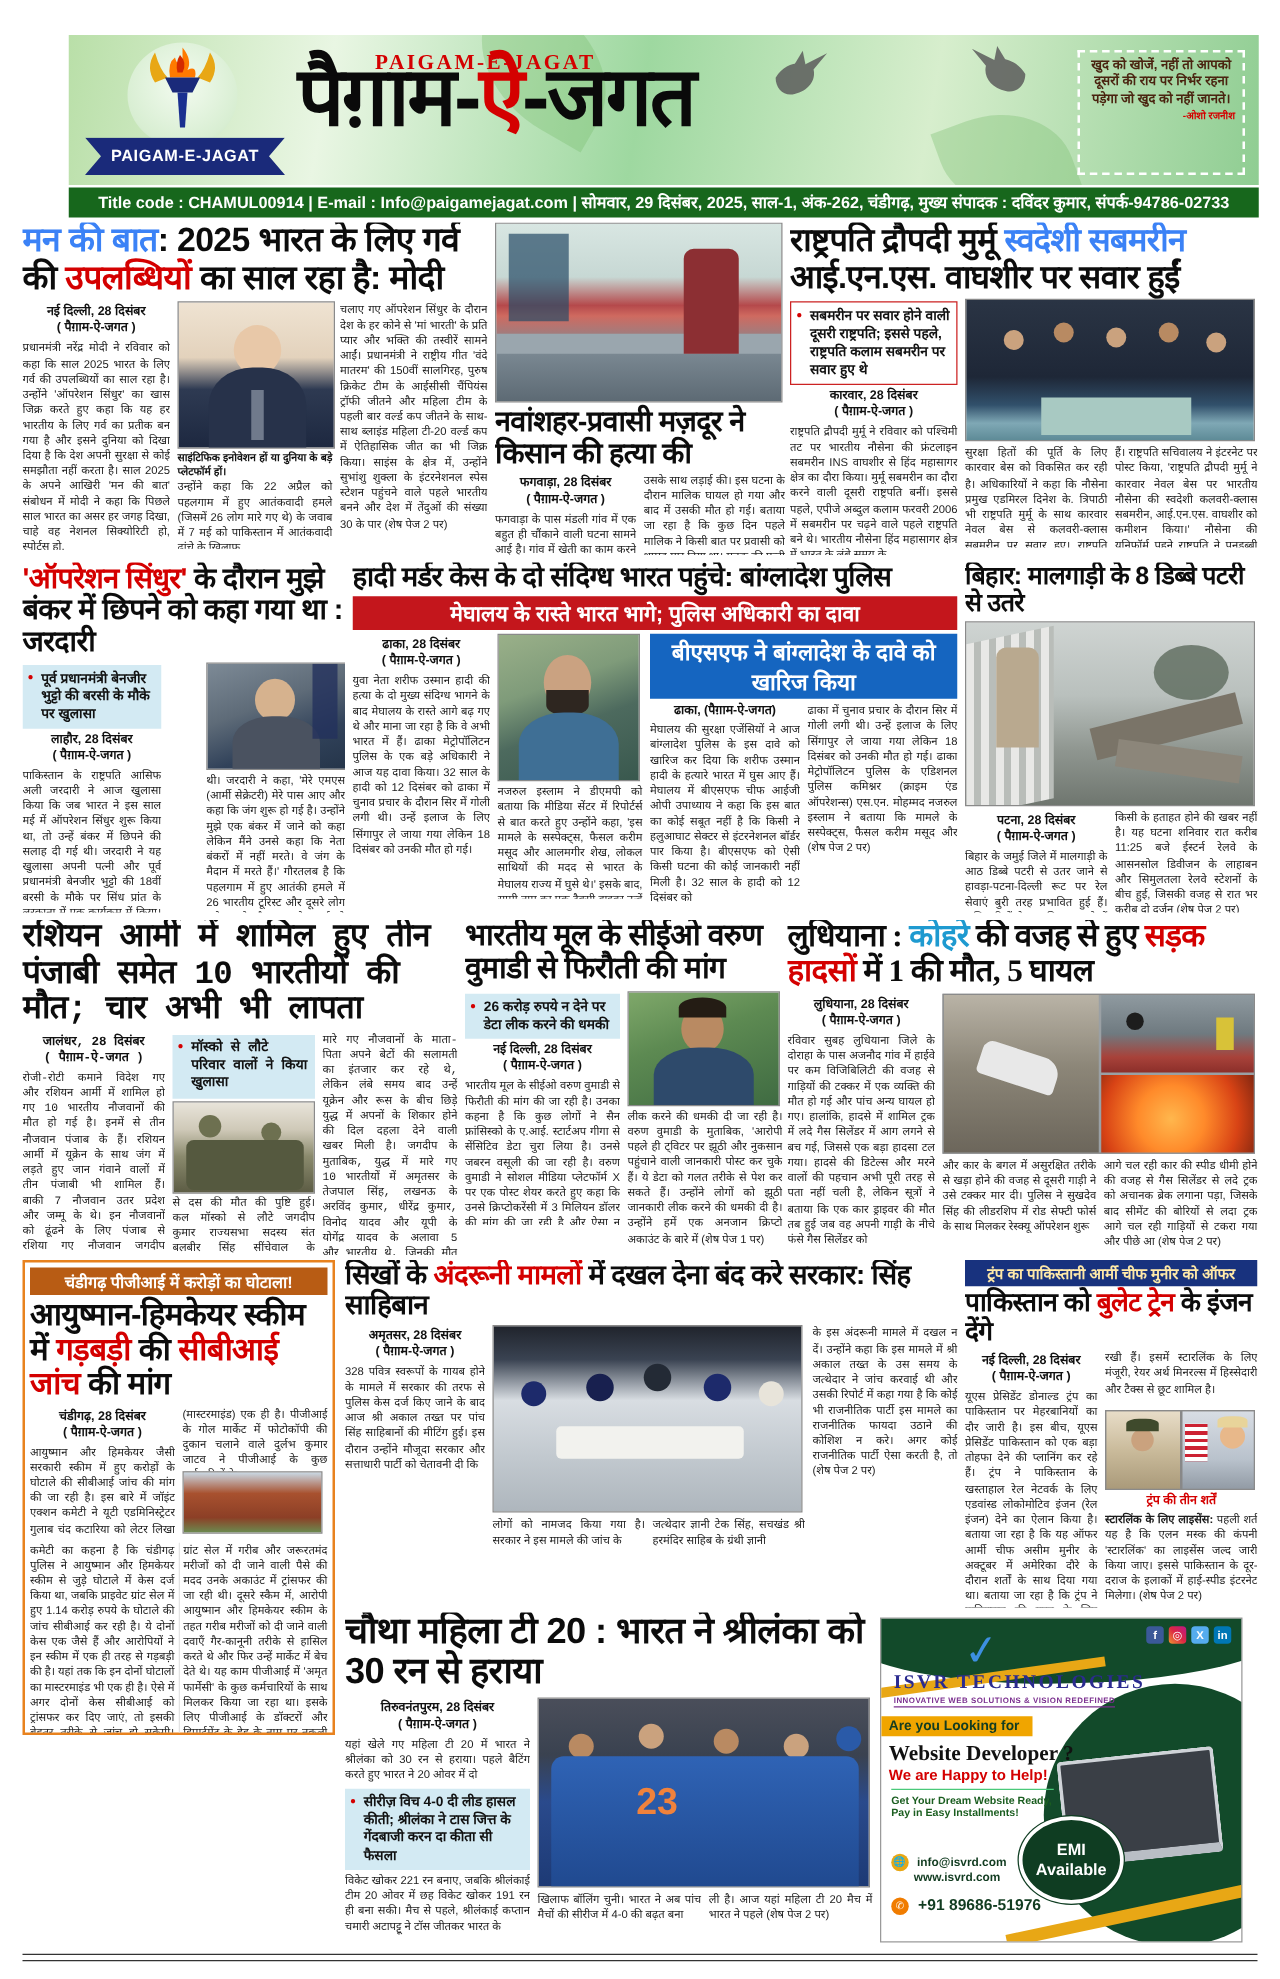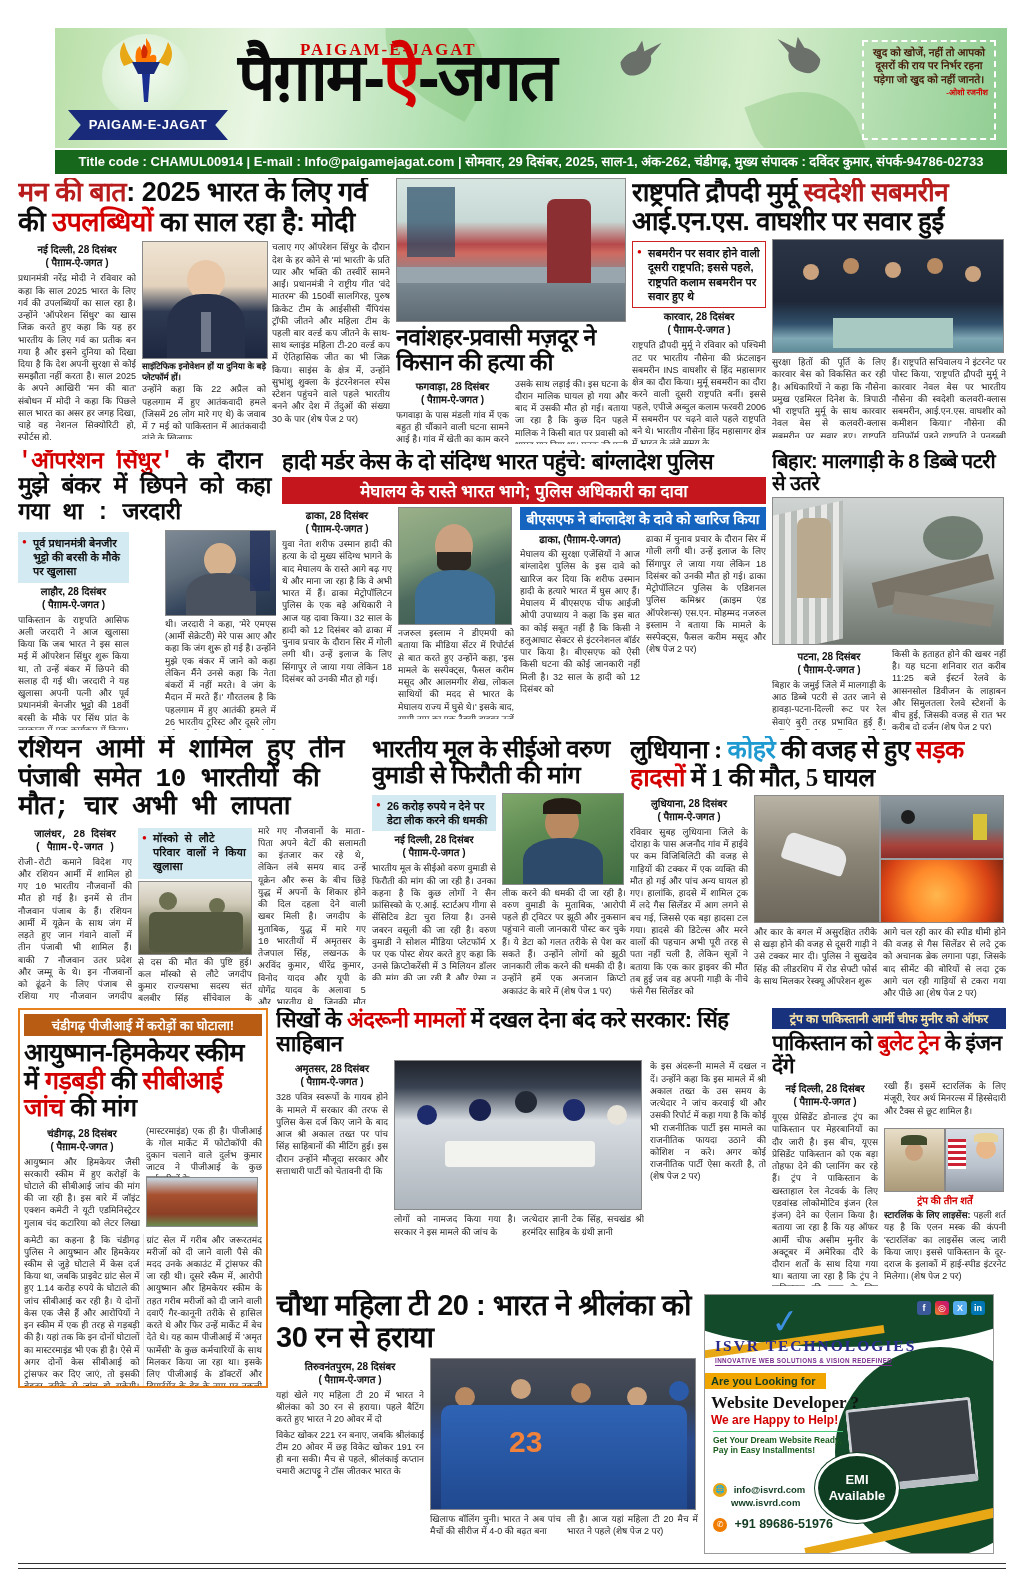--- a/index.html
+++ b/index.html
@@ -26,21 +26,21 @@
   .dove{position:absolute;fill:#5c5c5c;opacity:.85;}
   .quote-box{left:862px;top:40px;width:134px;height:100px;border:2px dashed #fff;
     padding:4px 6px;box-sizing:border-box;color:#4a2410;font-weight:700;font-size:10.5px;
     line-height:1.28;text-align:center;}
   .quote-author{display:block;color:#d40000;font-size:8px;text-align:right;margin-top:2px;}
   .title-bar{left:55px;top:150px;width:952px;height:24px;background:#17671c;color:#fff;
     font-weight:700;font-size:13px;line-height:24px;text-align:center;white-space:nowrap;overflow:hidden;}
   
   .article{position:absolute;overflow:hidden;}
   .hl{font-weight:800;color:#0c0c0c;line-height:1.1;letter-spacing:-.5px;}
-  .red{color:#d40000;} .blue{color:#b91c1c;} .cyan{color:#1e9ad0;}
+  .red{color:#d40000;} .blue{color:#3b82f6;} .cyan{color:#1e9ad0;}
   .dl{text-align:center;font-weight:700;font-size:10px;line-height:1.3;margin:2px 0 3px;}
   .bd{font-size:9px;line-height:1.36;text-align:justify;color:#1d1d1d;overflow:hidden;}
   .row{display:flex;gap:6px;align-items:flex-start;}
   .col{flex:1;min-width:0;}
   .c2{column-count:2;column-gap:7px;column-rule:1px solid #e3e3e3;}
   .photo{border:1px solid #8a8a8a;position:relative;overflow:hidden;box-sizing:border-box;}
   .cap{font-size:8.5px;font-weight:700;text-align:justify;line-height:1.3;margin-top:2px;}
   .blurb{background:#d3eaf3;font-weight:700;font-size:11px;line-height:1.3;
     padding:4px 5px 4px 15px;position:relative;margin:2px 0;}
   .blurb::before{content:"●";color:#d40000;position:absolute;left:4px;top:5px;font-size:8px;}
@@ -183,21 +183,21 @@
           </div>
         <div class="col">
             <div class="bd" style="height:82px;">हैं। राष्ट्रपति सचिवालय ने इंटरनेट पर पोस्ट किया, 'राष्ट्रपति द्रौपदी मुर्मू ने कारवार नेवल बेस पर भारतीय नौसेना की स्वदेशी कलवरी-क्लास सबमरीन, आई.एन.एस. वाघशीर को कमीशन किया।' नौसेना की यूनिफॉर्म पहने राष्ट्रपति ने पनडुब्बी   (शेष पेज 2 पर)</div>
           </div>
       </div>
     </div>
   </div>
 </div>
 
 <div class="article" style="left:18px;top:450px;width:258px;height:280px;">
-  <div class="hl" style="font-size:23px;font-family:Liberation Mono, monospace;"><span class="red">'ऑपरेशन सिंधुर'</span><span> के दौरान मुझे बंकर में छिपने को कहा गया था : जरदारी</span></div>
+  <div class="hl" style="font-size:23px;"><span class="red">'ऑपरेशन सिंधुर'</span><span> के दौरान मुझे बंकर में छिपने को कहा गया था : जरदारी</span></div>
   <div class="row" style="margin-top:4px;gap:36px;">
     <div class="col" style="max-width:138px;">
       <div class="blurb">पूर्व प्रधानमंत्री बेनजीर भुट्टो की बरसी के मौके पर खुलासा</div>
       <div class="dl"><span>लाहौर, 28 दिसंबर</span><br><span>( पैग़ाम-ऐ-जगत )</span></div>
       <div class="bd" style="height:136px;">पाकिस्तान के राष्ट्रपति आसिफ अली जरदारी ने आज खुलासा किया कि जब भारत ने इस साल मई में ऑपरेशन सिंधुर शुरू किया था, तो उन्हें बंकर में छिपने की सलाह दी गई थी। जरदारी ने यह खुलासा अपनी पत्नी और पूर्व प्रधानमंत्री बेनजीर भुट्टो की 18वीं बरसी के मौके पर सिंध प्रांत के लरकाना में एक कार्यक्रम में किया। गौरतलब है कि 27 दिसंबर 2007 को रावलपिंडी में</div>
     </div>
     <div class="col" style="max-width:114px;">
       <div class="photo" style="width:112px;height:86px;background:linear-gradient(160deg,#7d8a96 0%,#5e6b78 40%,#31425a 70%,#25354a 100%);">
         <div class="ph-head" style="left:38px;top:12px;width:32px;height:34px;background:#d6b28e;"></div>
         <div class="ph-body" style="left:20px;top:42px;width:70px;height:46px;background:#4a5260;"></div>
@@ -218,21 +218,21 @@
     </div>
     <div class="col" style="max-width:116px;">
       <div class="photo" style="width:114px;height:118px;background:linear-gradient(160deg,#9ab089 0%,#7f9b7a 35%,#4d6a5e 60%,#39584e 100%);">
         <div class="ph-head" style="left:36px;top:16px;width:38px;height:44px;background:#caa281;"></div>
         <div class="abs" style="left:38px;top:44px;width:34px;height:20px;background:#2e2620;border-radius:0 0 40% 40%;"></div>
         <div class="ph-body" style="left:16px;top:62px;width:80px;height:56px;background:#3f6f95;"></div>
       </div>
       <div class="bd" style="height:92px;margin-top:2px;">नजरुल इस्लाम ने डीएमपी को बताया कि मीडिया सेंटर में रिपोर्टर्स से बात करते हुए उन्होंने कहा, 'इस मामले के सस्पेक्ट्स, फैसल करीम मसूद और आलमगीर शेख, लोकल साथियों की मदद से भारत के मेघालय राज्य में घुसे थे।' इसके बाद, सामी नाम का एक टैक्सी ड्राइवर उन्हें मेघालय के तुरा शहर ले गया।' उन्होंने आगे कहा</div>
     </div>
     <div class="col" style="max-width:246px;">
-      <div class="banner-strip" style="background:#1565c0;font-size:14px;padding:2px 0;">बीएसएफ ने बांग्लादेश के दावे को खारिज किया</div>
+      <div class="banner-strip" style="background:#1565c0;font-size:18px;padding:2px 0;">बीएसएफ ने बांग्लादेश के दावे को खारिज किया</div>
       <div class="row" style="margin-top:3px;">
         <div class="col">
           <div class="dl" style="margin:0 0 2px;">ढाका, (पैग़ाम-ऐ-जगत)</div>
           <div class="bd" style="height:172px;">मेघालय की सुरक्षा एजेंसियों ने आज बांग्लादेश पुलिस के इस दावे को खारिज कर दिया कि शरीफ उस्मान हादी के हत्यारे भारत में घुस आए हैं। मेघालय में बीएसएफ चीफ आईजी ओपी उपाध्याय ने कहा कि इस बात का कोई सबूत नहीं है कि किसी ने हलुआघाट सेक्टर से इंटरनेशनल बॉर्डर पार किया है। बीएसएफ को ऐसी किसी घटना की कोई जानकारी नहीं मिली है। 32 साल के हादी को 12 दिसंबर को</div>
         </div>
         <div class="col">
             <div class="bd" style="height:188px;">ढाका में चुनाव प्रचार के दौरान सिर में गोली लगी थी। उन्हें इलाज के लिए सिंगापुर ले जाया गया लेकिन 18 दिसंबर को उनकी मौत हो गई। ढाका मेट्रोपॉलिटन पुलिस के एडिशनल पुलिस कमिश्नर (क्राइम एंड ऑपरेशन्स) एस.एन. मोहम्मद नजरुल इस्लाम ने बताया कि मामले के सस्पेक्ट्स, फैसल करीम मसूद और   (शेष पेज 2 पर)</div>
           </div>
       </div>
     </div>
@@ -403,20 +403,21 @@
     </div>
   </div>
 </div>
 
 <div class="article" style="left:276px;top:1290px;width:424px;height:288px;">
   <div class="hl" style="font-size:29px;">चौथा महिला टी 20 : भारत ने श्रीलंका को 30 रन से हराया</div>
   <div class="row" style="margin-top:4px;">
     <div class="col" style="max-width:148px;">
       <div class="dl"><span>तिरुवनंतपुरम, 28 दिसंबर</span><br><span>( पैग़ाम-ऐ-जगत )</span></div>
       <div class="bd" style="height:40px;">यहां खेले गए महिला टी 20 में भारत ने श्रीलंका को 30 रन से हराया। पहले बैटिंग करते हुए भारत ने 20 ओवर में दो</div>
+      <div class="blurb">सीरीज़ विच 4-0 दी लीड हासल कीती; श्रीलंका ने टास जित्त के गेंदबाजी करन दा कीता सी फैसला</div>
       <div class="bd" style="height:78px;">विकेट खोकर 221 रन बनाए, जबकि श्रीलंकाई टीम 20 ओवर में छह विकेट खोकर 191 रन ही बना सकी। मैच से पहले, श्रीलंकाई कप्तान चमारी अटापट्टू ने टॉस जीतकर भारत के</div>
     </div>
     <div class="col" style="max-width:268px;">
       <div class="photo" style="width:266px;height:152px;background:linear-gradient(180deg,#4a4e5a 0%,#3a4250 30%,#2a4a8c 55%,#1d3a75 100%);">
         <div class="ph-head" style="left:24px;top:28px;width:20px;height:20px;background:#b98a62;"></div>
         <div class="ph-head" style="left:80px;top:20px;width:20px;height:20px;background:#caa27e;"></div>
         <div class="ph-head" style="left:140px;top:24px;width:20px;height:20px;background:#b98a62;"></div>
         <div class="ph-head" style="left:196px;top:28px;width:20px;height:20px;background:#caa27e;"></div>
         <div class="ph-head" style="left:238px;top:22px;width:20px;height:20px;background:#2a5aa8;"></div>
         <div class="abs" style="left:10px;top:46px;width:246px;height:106px;background:linear-gradient(180deg,#2f63b5 0%,#20498f 100%);border-radius:10px 10px 0 0;"></div>

